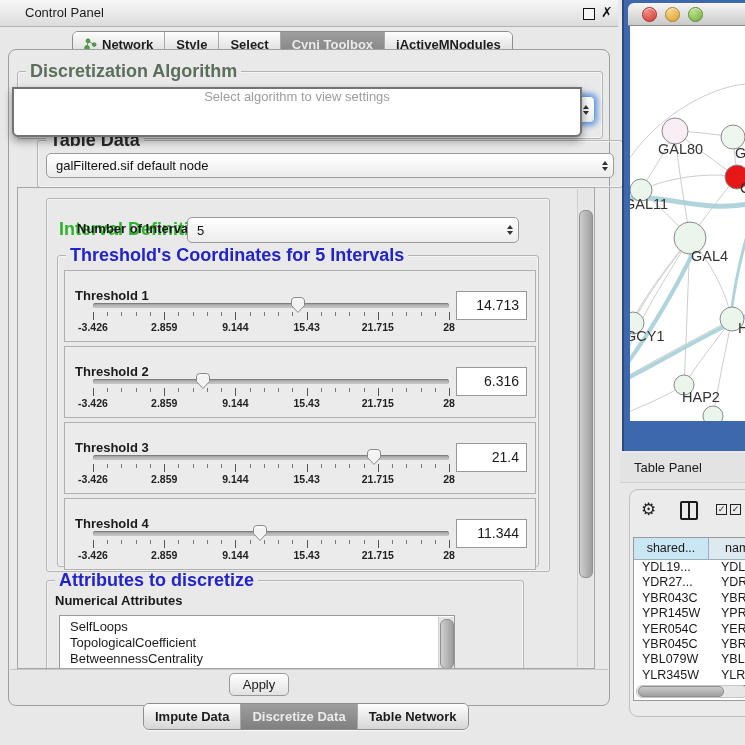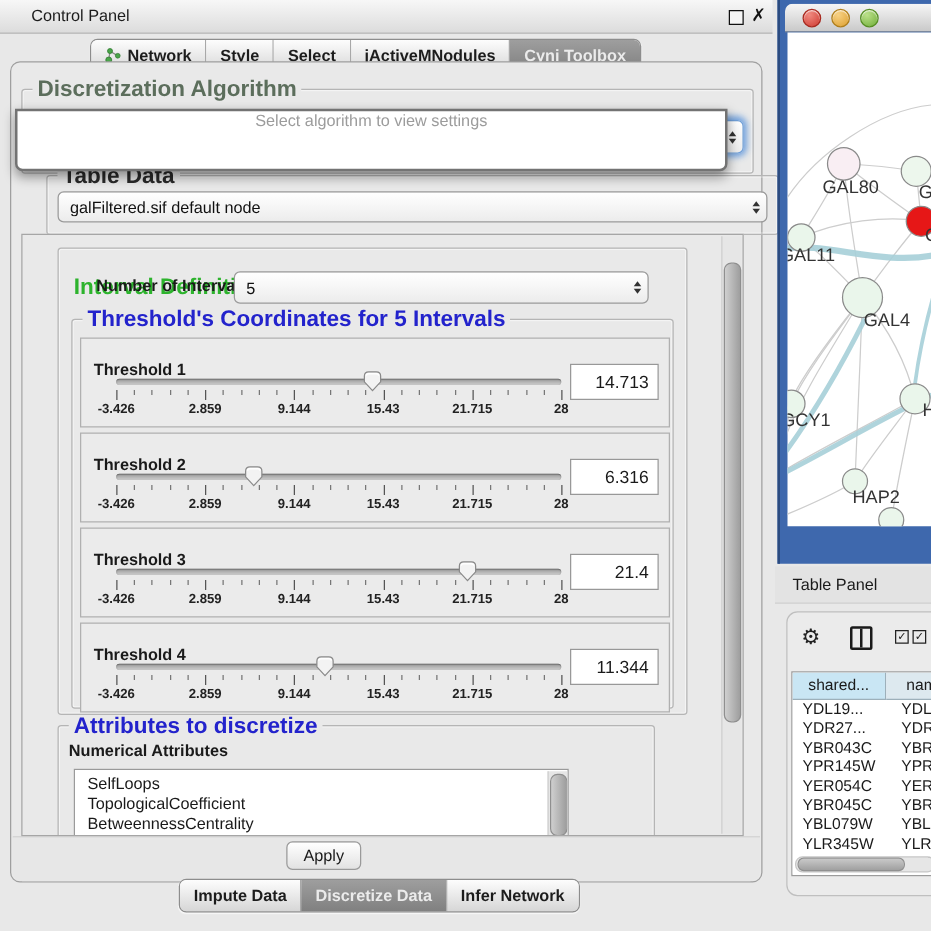--- a/index.html
+++ b/index.html
@@ -120,25 +120,25 @@
             <circle cx="10.2" cy="6.6" r="1.9" fill="#4aa54a" stroke="#2d7a2d" stroke-width="0.6"></circle>
           </svg></span>
         <span>Network</span>
       </div>
       <div class="seg">
         <span>Style</span>
       </div>
       <div class="seg">
         <span>Select</span>
       </div>
+      <div class="seg sel">
+        <span>Cyni Toolbox</span>
+      </div>
       <div class="seg">
         <span>jActiveMNodules</span>
-      </div>
-      <div class="seg sel">
-        <span>Cyni Toolbox</span>
       </div>
     </div>
 
   <div class="abs" id="tab-pane">
 
     <div class="group" style="left:8px;top:21px;width:584px;height:66px;">
       <span class="legend" style="color:#5c6e5c;">Discretization Algorithm</span>
     </div>
     <div class="combo" id="algo-combo" style="left:16px;top:46px;width:568px;height:25px;">
       <div class="cv"></div>
@@ -385,21 +385,21 @@
   </div>
 
   <div class="abs seg-group" id="bottom-tabs" style="left:143px;top:703px;">
       <div class="seg">
         <span>Impute Data</span>
       </div>
       <div class="seg sel">
         <span>Discretize Data</span>
       </div>
       <div class="seg">
-        <span>Infer Network</span>
+        <span>Table Network</span>
       </div>
     </div>
 
   <div class="abs" id="algo-popup">
     <div class="hint">Select algorithm to view settings</div>
   </div>
 
   <div class="abs" id="net-window"></div>
   <div class="abs" id="net-titlebar">
     <span class="light red"></span>

